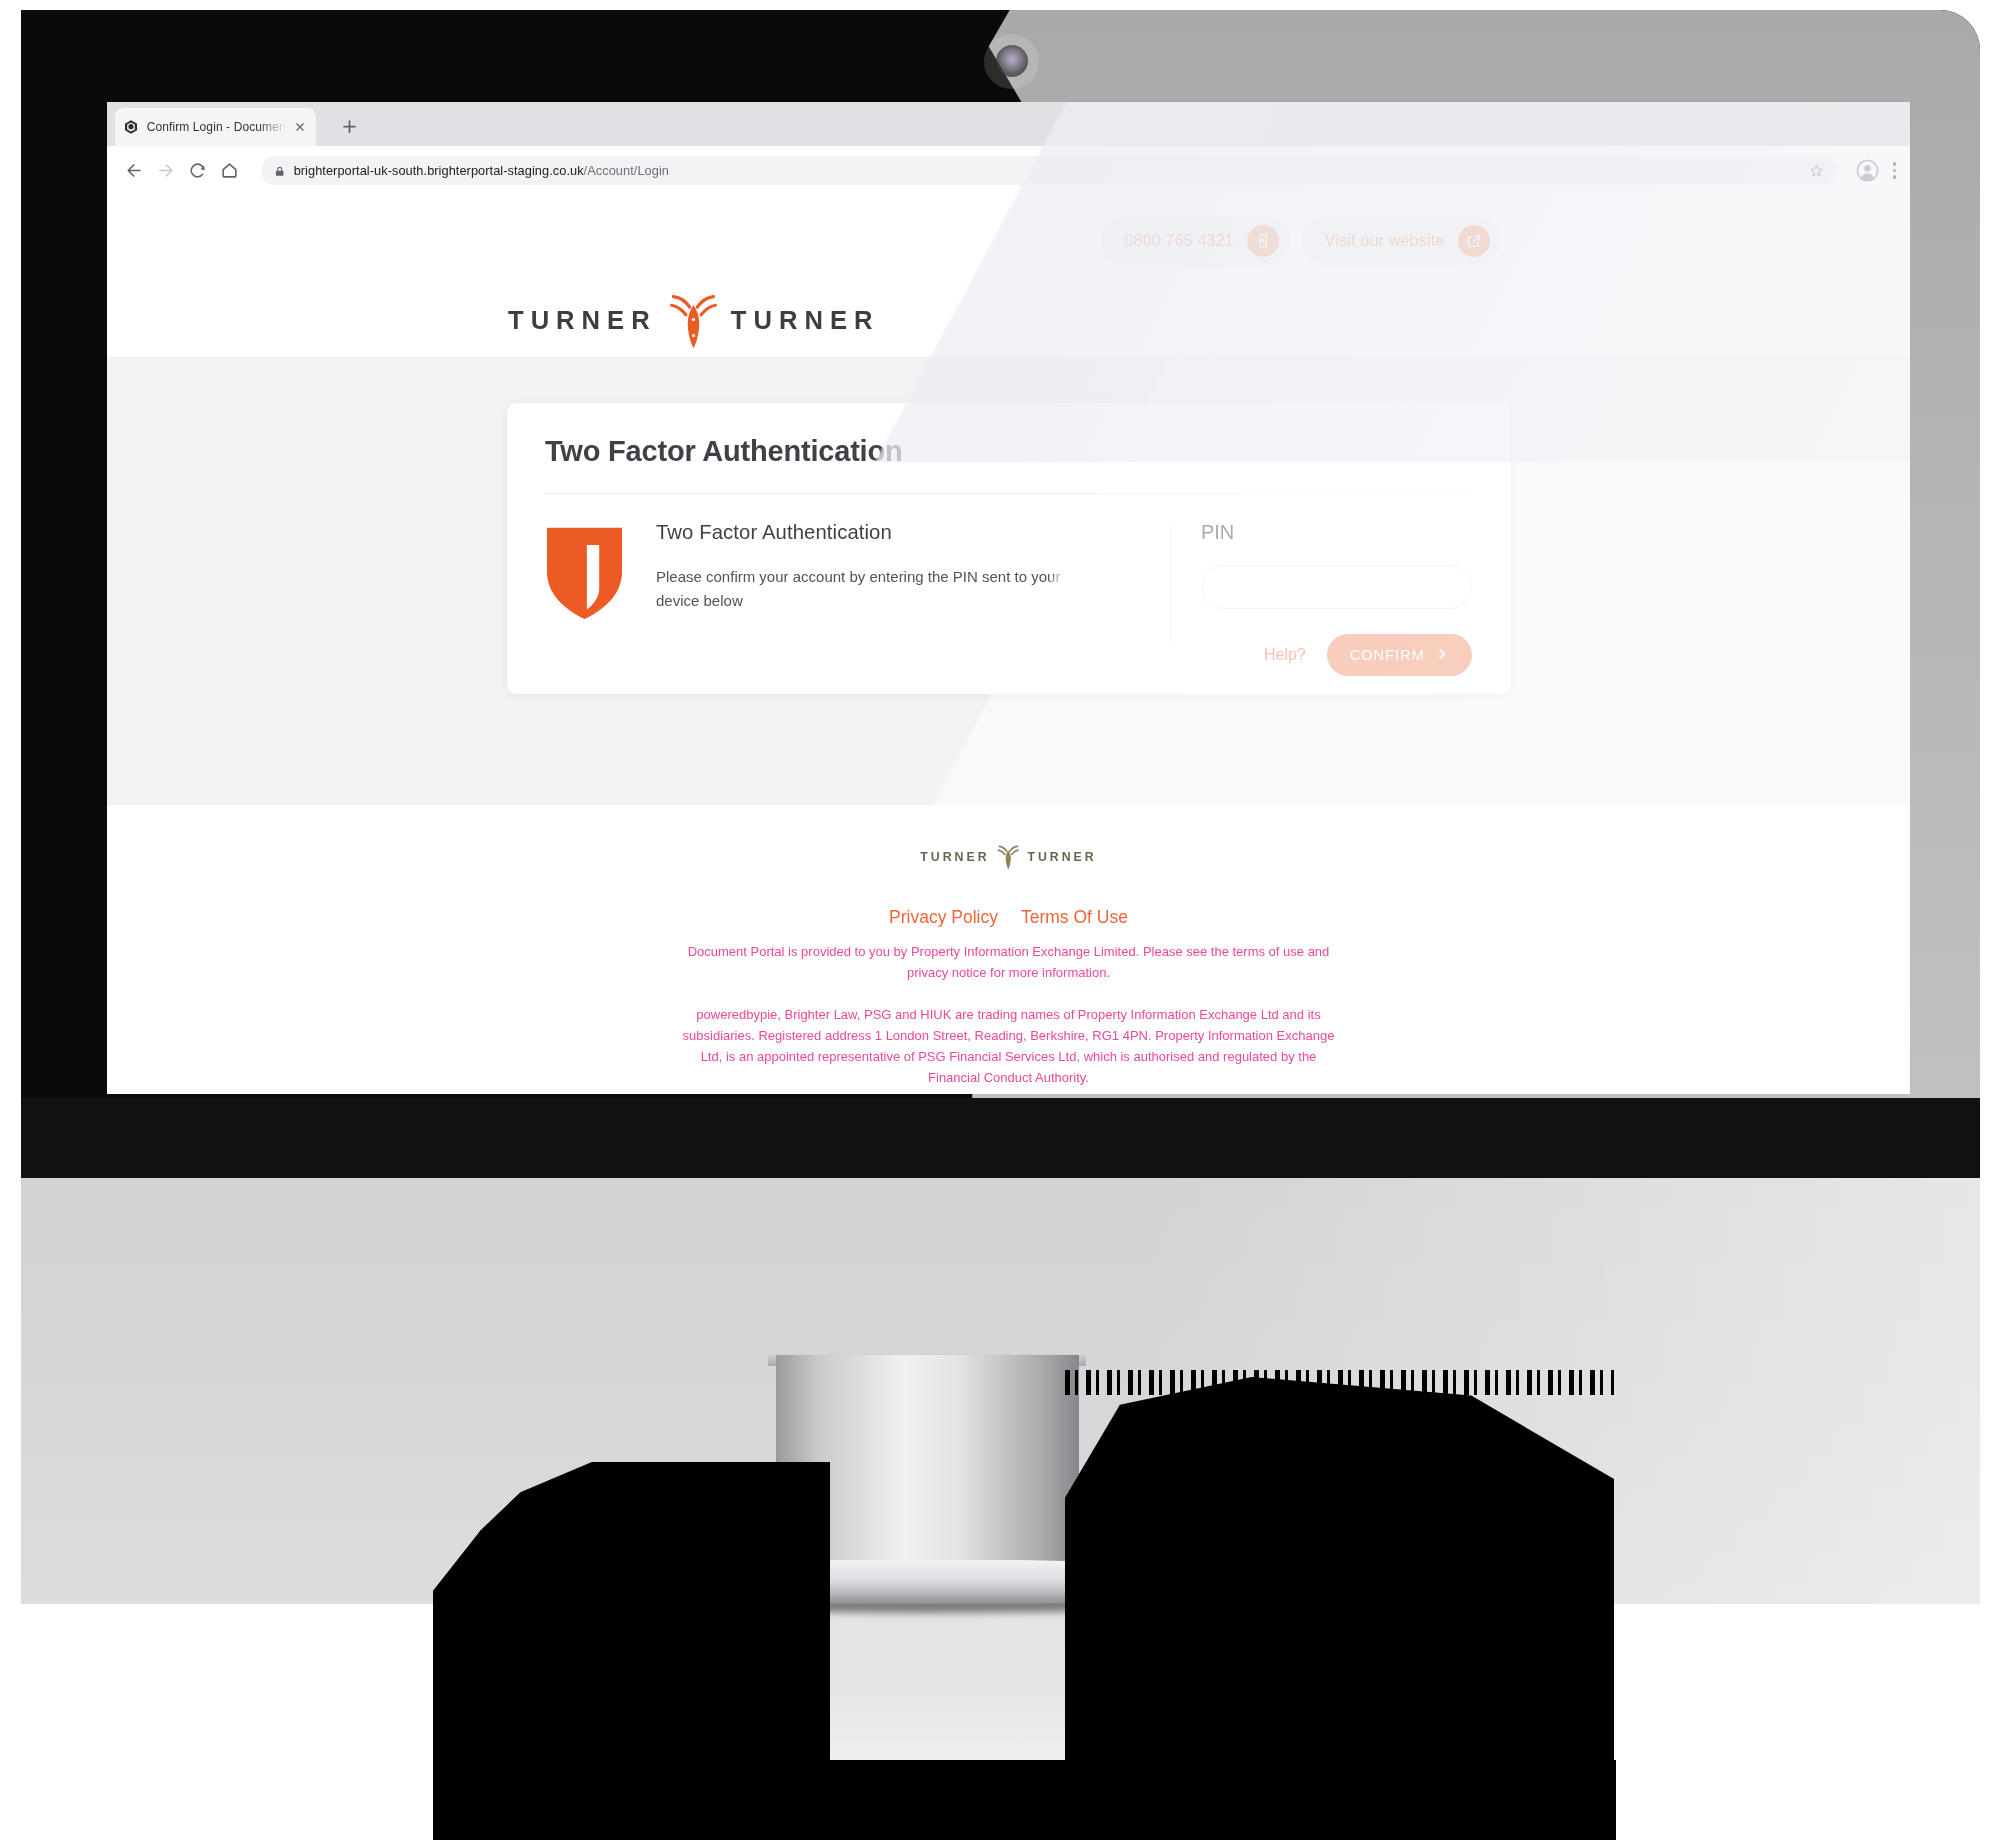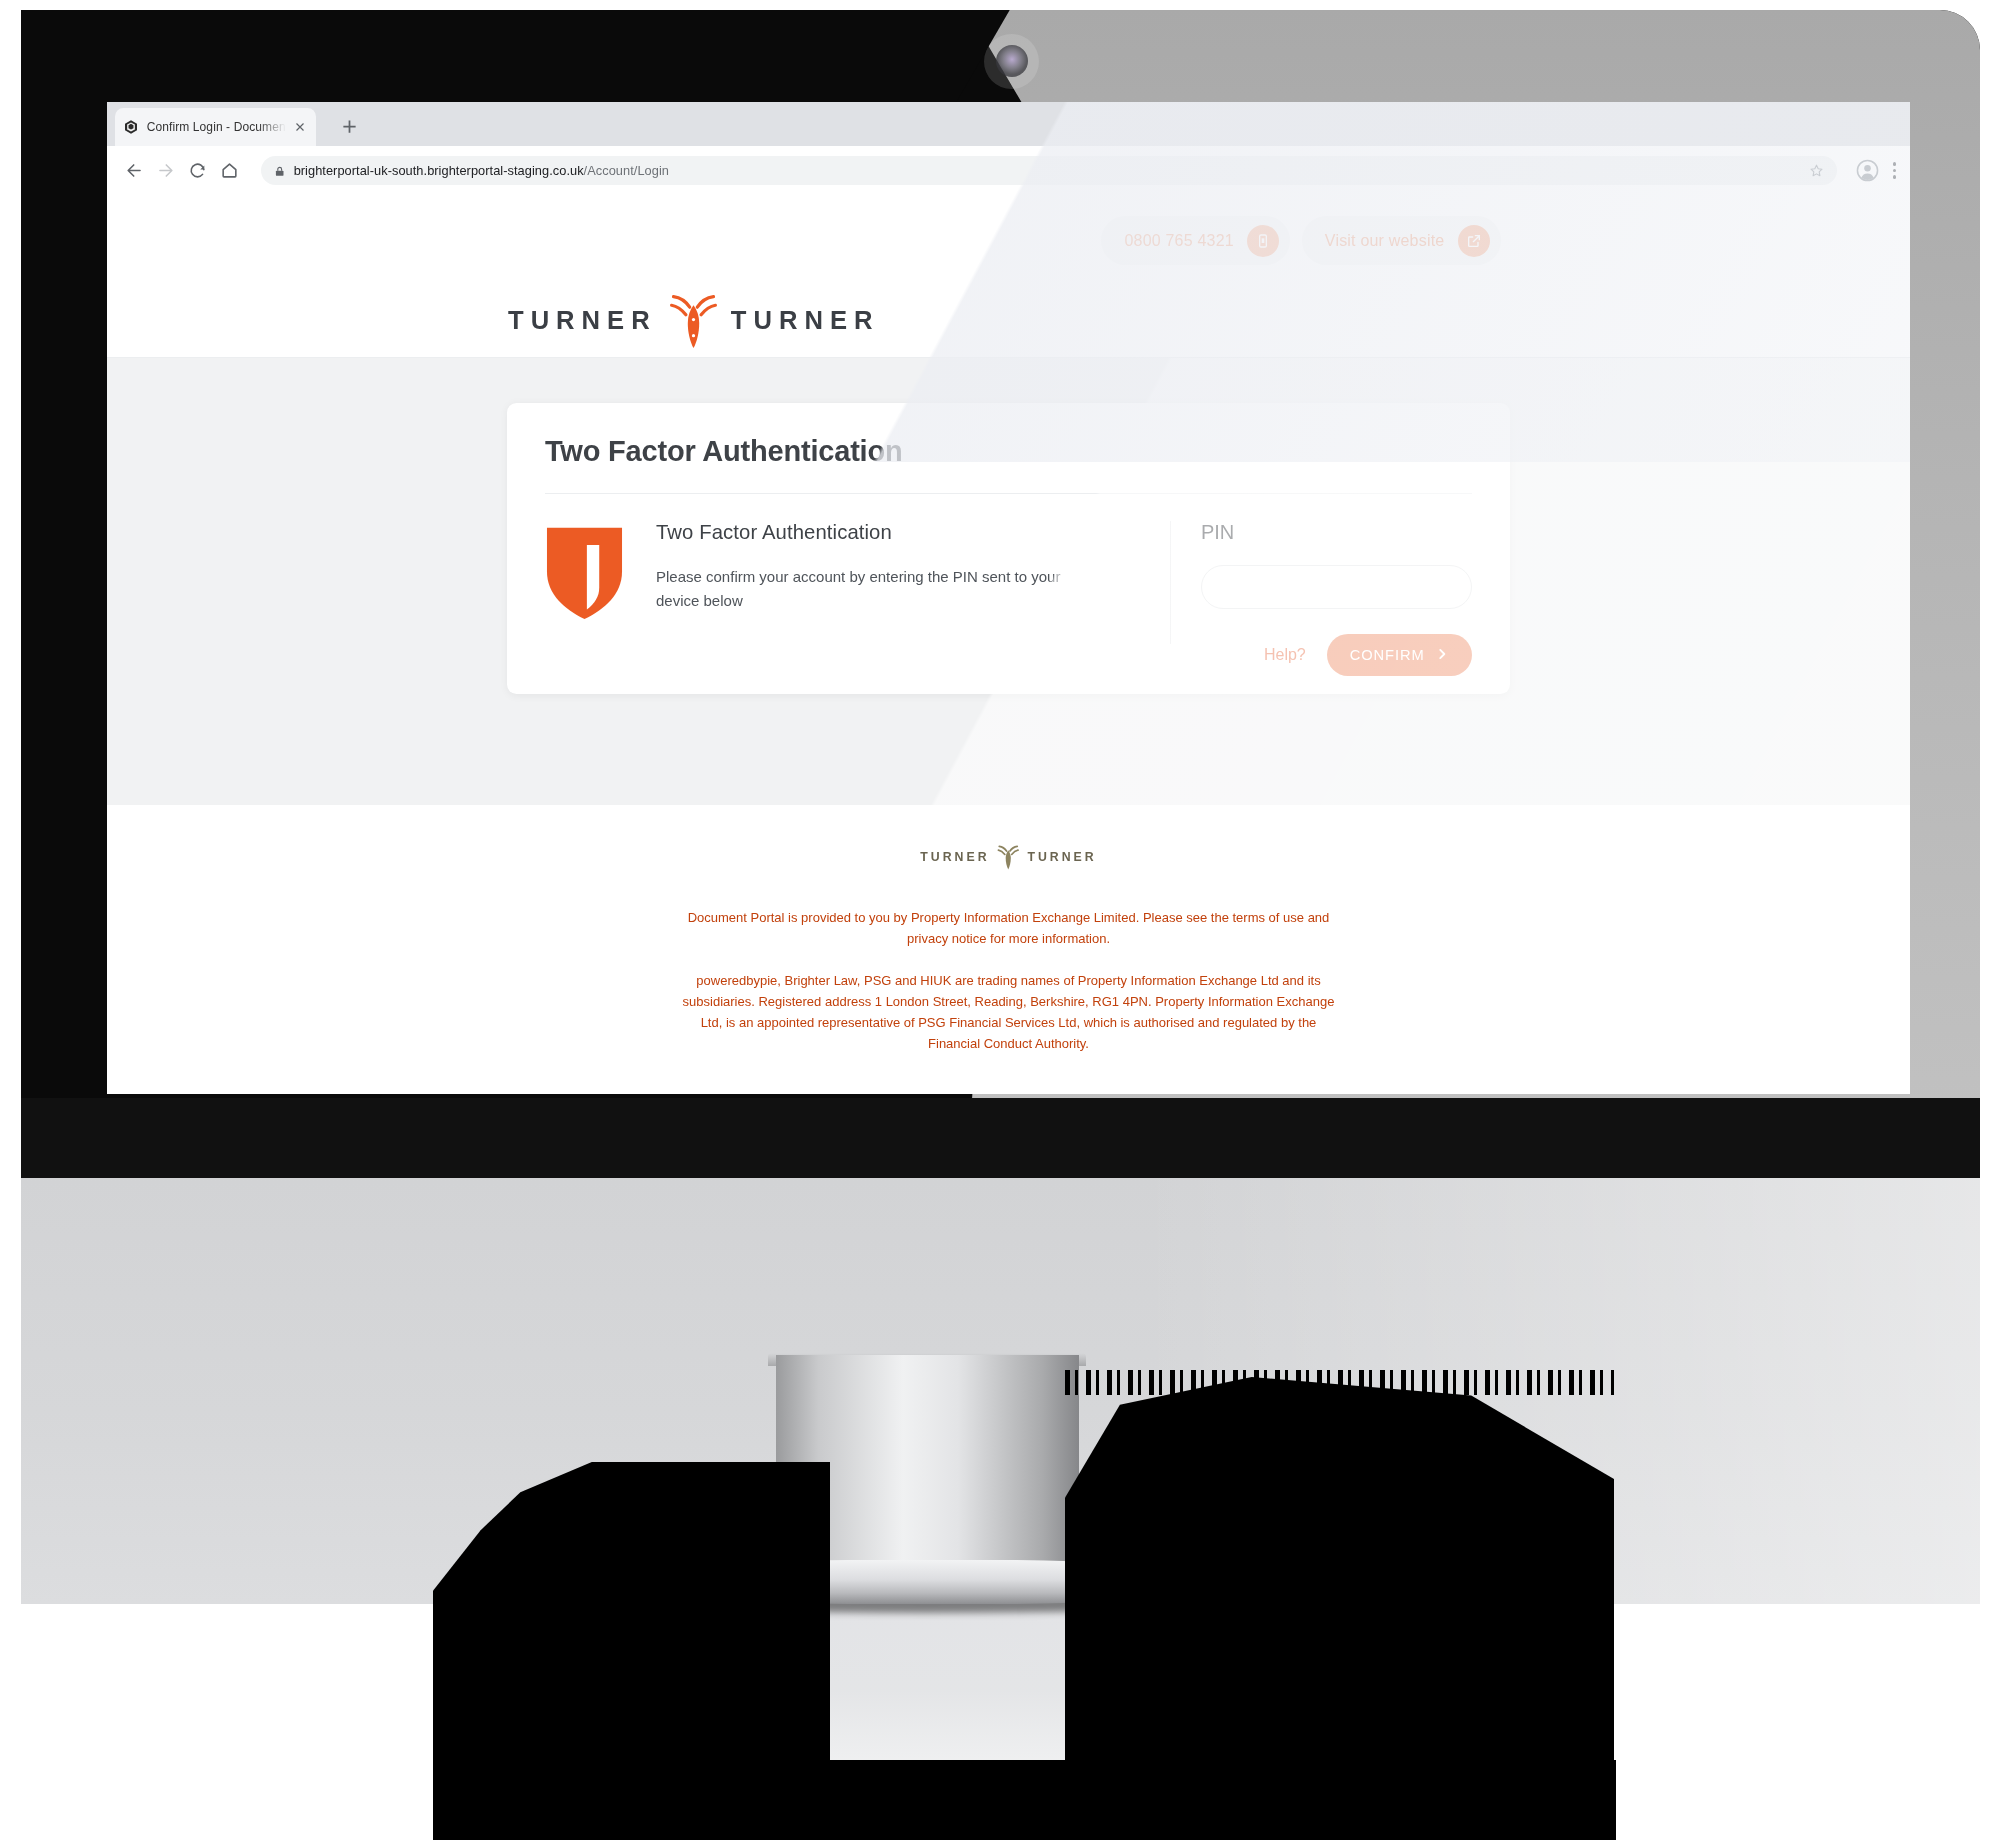--- a/index.html
+++ b/index.html
@@ -198,21 +198,21 @@
     display: flex; align-items: center; gap: 10.4px; cursor: pointer;
     font-family: "Liberation Sans", sans-serif;
   }
 
   .site-footer { position: relative; background: #ffffff; padding: 38px 0 0 0; text-align: center; height: 289px; }
   .footer-logo { display: flex; align-items: center; justify-content: center; gap: 1.9px; margin-bottom: 36px; }
   .footer-logo-word { font-size: 12.3px; letter-spacing: 3px; font-weight: 700; color: #6a6450; }
   .footer-logo-mark { width: 26.5px; height: 28px; margin: 0 3.8px; }
   .footer-links { display: flex; justify-content: center; gap: 23px; margin-bottom: 13.2px; }
   .footer-link { font-size: 17.5px; color: #f0643a; text-decoration: none; }
-  .footer-text { font-size: 13px; line-height: 1.62; color: #c2410c; max-width: 662px; margin: 0 auto; }
+  .footer-text { font-size: 13px; line-height: 1.62; color: #ec4899; max-width: 662px; margin: 0 auto; }
   .footer-text.block2 { margin-top: 21px; }
   .screen-sheen-top {
     position: absolute; left:107px; top:102px; width: 1803px; height: 360px;
     background: linear-gradient(118deg, rgba(230,232,238,0) 0 48%, rgba(236,238,243,.75) 48.2%, rgba(240,242,246,.5) 100%);
     pointer-events: none;
   }
 </style>
 </head>
 <body>
 
@@ -397,20 +397,24 @@
                   <path d="M8 16c6 1 11 5 15 10"></path>
                 <path d="M52 7c-7 1-13 5-17 11"></path>
                   <path d="M54 16c-6 1-11 5-15 10"></path>
               </g>
               <path fill="#8d8460" d="M31 16c3.8 5 6 11.5 6 18.5C37 45 34.6 54 31 61c-3.6-7-6-16-6-26.5C25 27.5 27.2 21 31 16z"></path>
             </svg>
           </span>
           <span class="footer-logo-word">TURNER</span>
         </div>
 
+        <div class="footer-links">
+          <a class="footer-link" href="#">Privacy Policy</a>
+          <a class="footer-link" href="#">Terms Of Use</a>
+        </div>
 
         <div class="footer-text">Document Portal is provided to you by Property Information Exchange Limited. Please see the terms of use and privacy notice for more information.</div>
         <div class="footer-text block2">poweredbypie, Brighter Law, PSG and HIUK are trading names of Property Information Exchange Ltd and its subsidiaries. Registered address 1 London Street, Reading, Berkshire, RG1 4PN. Property Information Exchange Ltd, is an appointed representative of PSG Financial Services Ltd, which is authorised and regulated by the Financial Conduct Authority.</div>
 
       </div>
 
     </div>
   </div>
 
   <div class="screen-sheen-top"></div>

